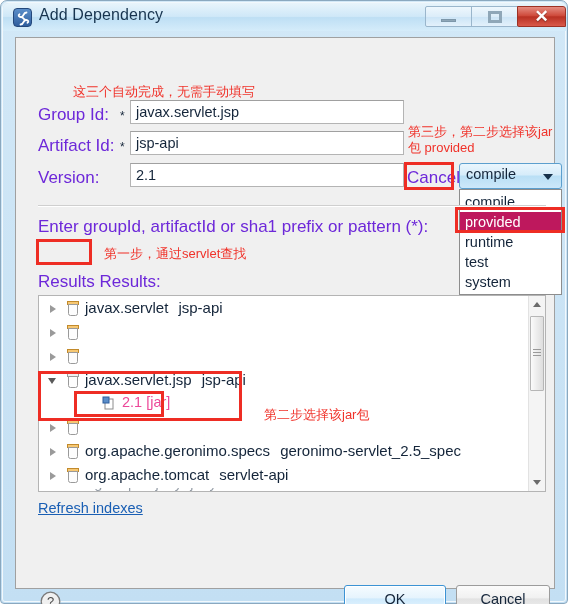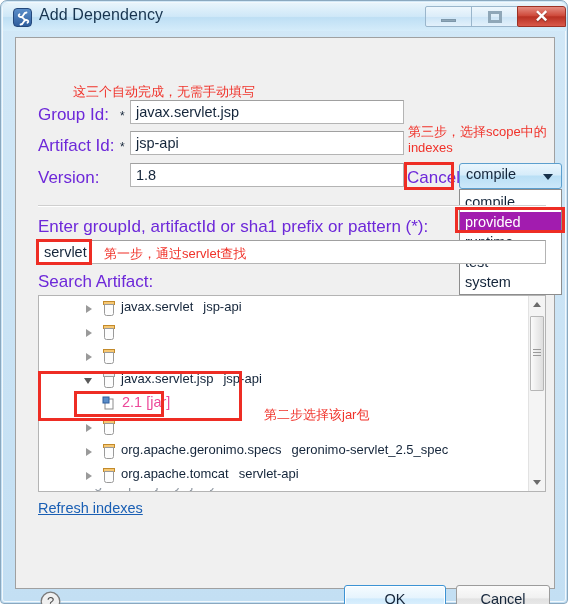--- a/index.html
+++ b/index.html
@@ -196,21 +196,21 @@
   }
   .dd-option {
     height: 20px;
     line-height: 20px;
     padding-left: 5px;
     font-size: 14.5px;
     color: #14253a;
     white-space: nowrap;
   }
   .dd-option.selected {
-    background: #a21caf;
+    background: #be185d;
     color: #ffffff;
   }
 
   
   #separator {
     position: absolute;
     left: 22px; top: 167px;
     width: 508px; height: 1px;
     background: #cfcfcf;
     border-bottom: 1px solid #ffffff;
@@ -231,24 +231,23 @@
     box-sizing: border-box;
     background: #ffffff;
     border: 1px solid #b4b4b4;
     overflow: hidden;
   }
   .tree-row {
     position: absolute;
     left: 0;
     width: 489px;
     height: 24px;
-    font-size: 13px;
-    color: #14253a;
-    white-space: nowrap;
-    margin-left: 36px;
+    font-size: 15px;
+    color: #14253a;
+    white-space: nowrap;
   }
   .tree-arrow {
     position: absolute;
     left: 11px; top: 8px;
     width: 0; height: 0;
     border-top: 4px solid transparent;
     border-bottom: 4px solid transparent;
     border-left: 6px solid #9a9a9a;
   }
   .tree-arrow.open {
@@ -436,40 +435,39 @@
 
     <div class="field-label" id="lbl-group">Group Id:</div>
     <div class="req-star" id="star-group">*</div>
     <div class="textinput" id="in-group">javax.servlet.jsp</div>
 
     <div class="field-label" id="lbl-artifact">Artifact Id:</div>
     <div class="req-star" id="star-artifact">*</div>
     <div class="textinput" id="in-artifact">jsp-api</div>
 
     <div class="field-label" id="lbl-version">Version:</div>
-    <div class="textinput" id="in-version">1.8</div>
+    <div class="textinput" id="in-version">2.1</div>
 
     <div class="field-label" id="lbl-scope">Cancel:</div>
     <div id="combo-scope">
       <div id="combo-scope-value">compile</div>
       <div id="combo-scope-arrow"></div>
     </div>
     <div id="scope-dropdown">
       <div class="dd-option">compile</div>
       <div class="dd-option selected">provided</div>
       <div class="dd-option">runtime</div>
       <div class="dd-option">test</div>
       <div class="dd-option">system</div>
     </div>
 
     <div id="separator"></div>
 
     <div class="field-label" id="lbl-search-hint">Enter groupId, artifactId or sha1 prefix or pattern (*):</div>
-    <div class="textinput" id="in-search">servlet</div>
-    <div class="field-label" id="lbl-results">Search Artifact:</div>
+    <div class="field-label" id="lbl-results">Results Results:</div>
 
     <div id="results-box">
 
       <div class="tree-row" style="top:1px">
         <div class="tree-arrow"></div>
         <svg class="jar-icon" viewBox="0 0 14 15">
           <rect x="1.5" y="0.5" width="11" height="3" fill="#f7c873" stroke="#c28a2b"></rect>
           <path d="M2.5 3.5 h9 v9 a2 2 0 0 1 -2 2 h-5 a2 2 0 0 1 -2 -2 z" fill="#fdfdfd" stroke="#9a9a9a"></path>
         </svg>
         <div class="tree-text"><span>javax.servlet</span><span class="sep"></span><span>jsp-api</span></div>
@@ -555,21 +553,21 @@
 
     <svg id="help-icon" viewBox="0 0 21 21">
       <circle cx="10.5" cy="10.5" r="9.3" fill="#f0f0f0" stroke="#7a7a7a" stroke-width="1.3"></circle>
       <text x="10.5" y="15.3" text-anchor="middle" font-family="Liberation Sans, sans-serif" font-size="13" fill="#4a4a4a">?</text>
     </svg>
 
     <div class="dlgbtn" id="btn-ok">OK</div>
     <div class="dlgbtn" id="btn-cancel">Cancel</div>
 
     <div class="anno-text" id="anno-top">这三个自动完成，无需手动填写</div>
-    <div class="anno-text" id="anno-scope-text">第三步，选择scope中的 indexes</div>
+    <div class="anno-text" id="anno-scope-text">第三步，第二步选择该jar包 provided</div>
     <div class="anno-text" id="anno-step1">第一步，通过servlet查找</div>
     <div class="anno-text" id="anno-step2">第二步选择该jar包</div>
 
     <div class="anno-box" id="box-scope-label"></div>
     <div class="anno-box" id="box-servlet"></div>
     <div class="anno-box" id="box-jar-group"></div>
     <div class="anno-box" id="box-jar-child"></div>
   </div>
 
   <div class="anno-box" id="box-provided" style="left:454px; top:206px;"></div>

